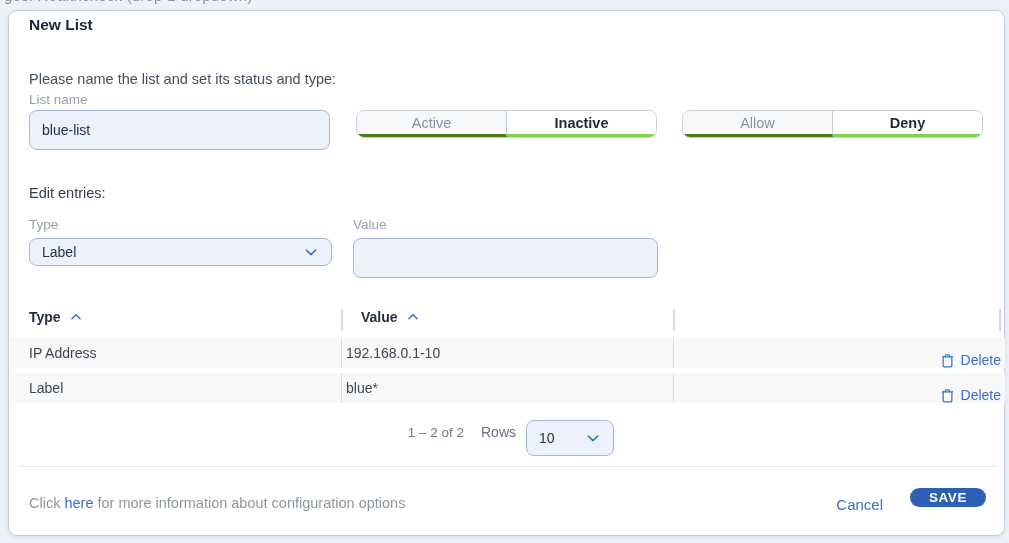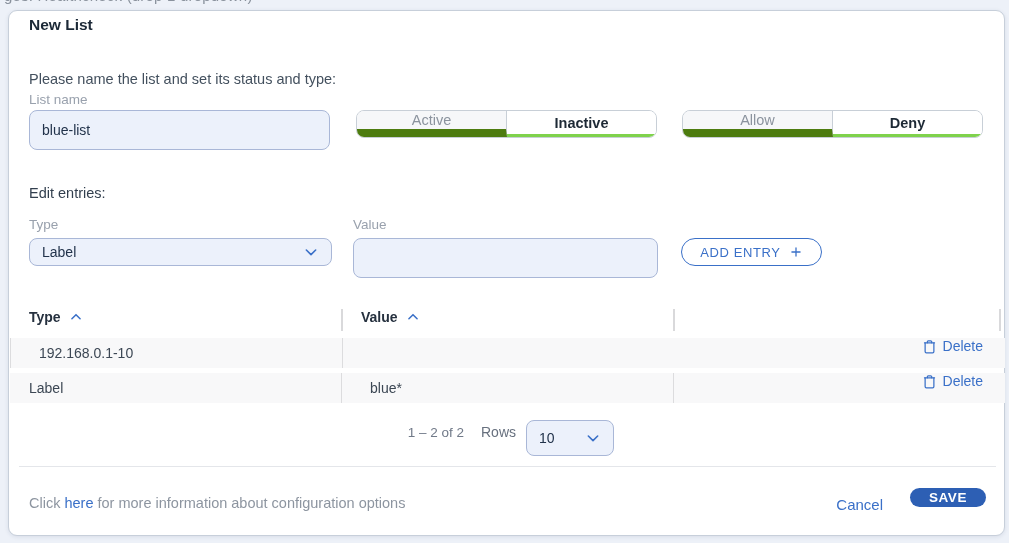--- a/index.html
+++ b/index.html
@@ -46,21 +46,21 @@
     display:flex; overflow:hidden; background:#fff;
   }
   .toggle-status{ left:347px; top:99px; width:301px; }
   .toggle-type{ left:673px; top:99px; width:301px; }
   .toggle .opt{
     flex:1; display:flex; align-items:center; justify-content:center;
     font-size:14.5px; cursor:pointer;
   }
   .toggle .opt.unsel{
     background:#f6f7f9; color:#8b939e;
-    border-right:1px solid #c8cfd7; border-bottom:8px solid #4d7c0f;
+    border-right:1px solid #c8cfd7; border-bottom:3px solid #4d7c0f;
   }
   .toggle .opt.sel{
     background:#fff; color:#1d2935; font-weight:700;
     border-bottom:3px solid #7fd24c;
   }
 
   .section-heading{ left:20px; top:174px; font-size:14.5px; color:#323f4e; }
 
   .add-btn{
     left:672px; top:227px; width:141px; height:28px;
@@ -79,22 +79,22 @@
   .th2{ left:352px; top:2px; }
   .vdiv{ position:absolute; width:2px; height:22px; background:#d9d9db; top:2px; }
   .vd1{ left:332px; } .vd2{ left:664px; } .vd3{ left:990px; }
 
   .trow{
     left:1px; width:995px; height:30px; background:#f8f8f9;
     display:flex; align-items:center; font-size:14px; color:#3c4754;
   }
   .trow.r1{ top:327px; } .trow.r2{ top:362px; }
   .cell-type{ width:331px; padding-left:19px; }
-  .cell-value{ width:332px; padding-left:28px; border-left:1.5px solid #dcdcde; align-self:stretch; display:flex; align-items:center; }
-  .cell-action{ flex:1; border-left:1.5px solid #dcdcde; align-self:stretch; display:flex; align-items:flex-start; justify-content:flex-end; padding-right:22px; }
+  .cell-value{ width:332px; padding-left:4px; border-left:1.5px solid #dcdcde; align-self:stretch; display:flex; align-items:center; }
+  .cell-action{ flex:1; border-left:1.5px solid #dcdcde; align-self:stretch; display:flex; align-items:flex-end; justify-content:flex-end; padding-right:4px; }
   .delete-btn{
     display:flex; align-items:center; gap:6px; color:#3a70c8; font-size:14px;
     background:none; border:none; cursor:pointer; font-family:inherit;
   }
 
   .page-range{ left:385px; top:414px; width:70px; text-align:right; font-size:13.5px; color:#707988; }
   .rows-label{ left:472px; top:413px; font-size:14px; color:#67707e; }
 
   .footer-divider{ left:10px; top:455px; width:977px; height:1px; background:#e4e6ea; }
   .footer-note{ left:20px; top:484px; font-size:14.5px; color:#8d95a0; }
@@ -146,28 +146,20 @@
       <svg width="16" height="16" viewBox="0 0 24 24" fill="none" stroke="#3a70c8" stroke-width="2.4" stroke-linecap="round" stroke-linejoin="round">
           <polyline points="5 9 12 16 19 9"></polyline>
         </svg>
     </span>
   </div>
 
   <div class="abs value-wrap">
     <input class="input" type="text" value="" style="">
   </div>
 
-  <button class="abs add-btn">
-    <span>ADD ENTRY</span>
-    <span>
-      <svg width="14" height="14" viewBox="0 0 24 24" fill="none" stroke="#3a70c8" stroke-width="2.2" stroke-linecap="round">
-          <path d="M12 5v14M5 12h14"></path>
-        </svg>
-    </span>
-  </button>
 
   <div class="abs thead">
     <div class="th th1">
       <span>Type</span>
       <span>
         <svg width="14" height="14" viewBox="0 0 24 24" fill="none" stroke="#3a70c8" stroke-width="2.6" stroke-linecap="round" stroke-linejoin="round">
             <polyline points="5 15 12 8 19 15"></polyline>
           </svg>
       </span>
     </div>
@@ -178,20 +170,21 @@
         <svg width="14" height="14" viewBox="0 0 24 24" fill="none" stroke="#3a70c8" stroke-width="2.6" stroke-linecap="round" stroke-linejoin="round">
             <polyline points="5 15 12 8 19 15"></polyline>
           </svg>
       </span>
     </div>
     <div class="vdiv vd2"></div>
     <div class="vdiv vd3"></div>
   </div>
 
   <div class="abs trow r1">
+    <div class="cell-type">IP Address</div>
     <div class="cell-value">192.168.0.1-10</div>
     <div class="cell-action">
       <button class="delete-btn">
         <span>
           <svg width="15" height="15" viewBox="0 0 24 24" fill="none" stroke="#3a70c8" stroke-width="2" stroke-linecap="round" stroke-linejoin="round">
               <path d="M4 6h16"></path>
               <path d="M19 6v14a2 2 0 0 1-2 2H7a2 2 0 0 1-2-2V6"></path>
               <path d="M8.5 6V4.5a1.5 1.5 0 0 1 1.5-1.5h4a1.5 1.5 0 0 1 1.5 1.5V6"></path>
             </svg>
         </span>

